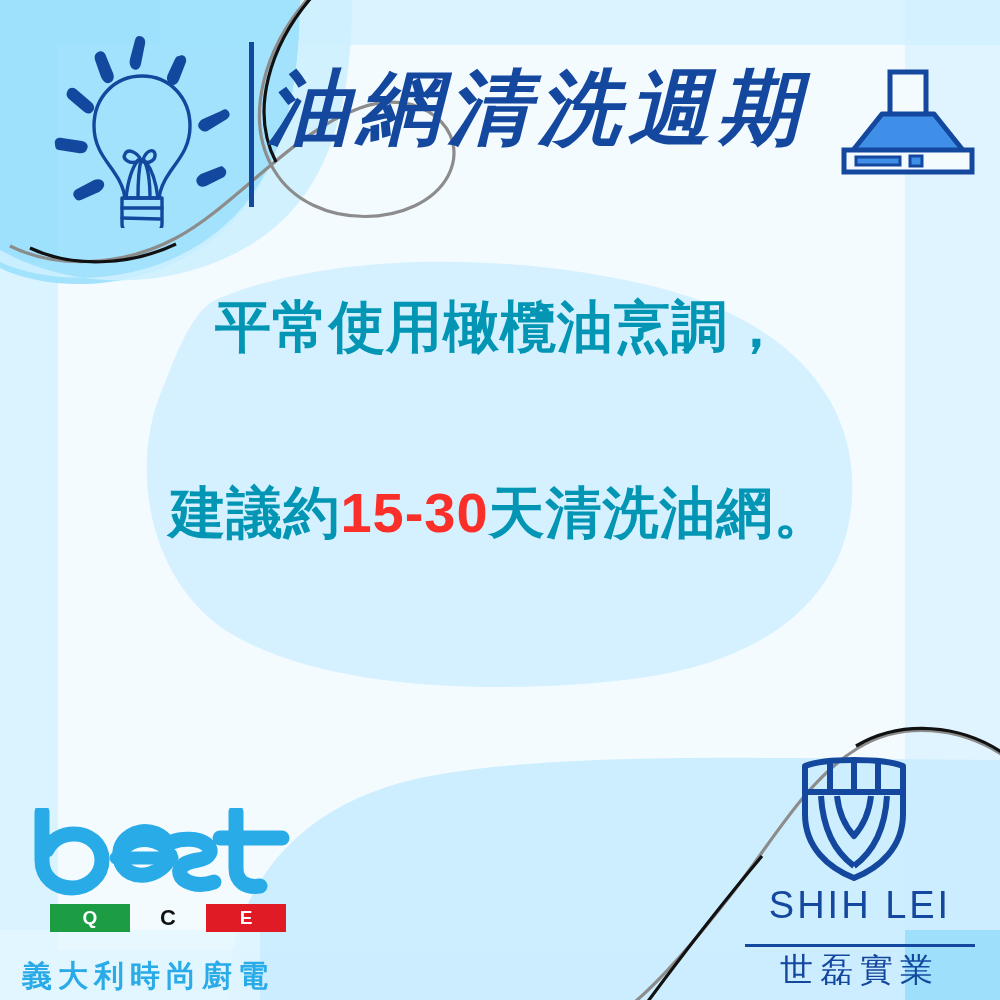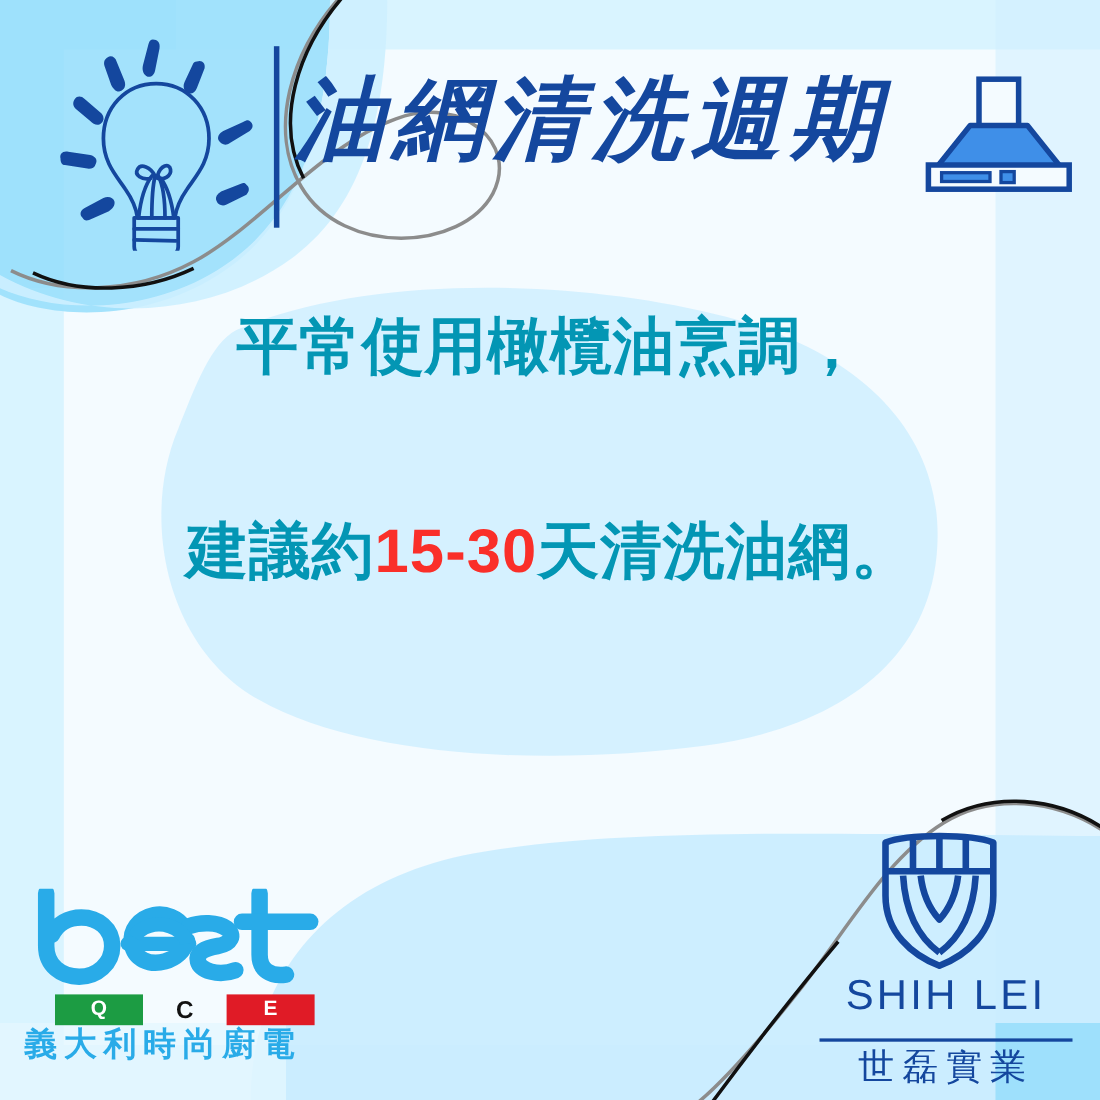--- a/index.html
+++ b/index.html
@@ -52,21 +52,21 @@
   }
   #hood-icon {
     position: absolute;
     left: 838px; top: 68px;
     width: 140px; height: 108px;
   }
 
   
   #body-blocks {
     position: absolute;
-    left: 0; top: 272px;
+    left: 0; top: 284px;
     width: 860px;
   }
   .para {
     width: 1000px;
     text-align: center;
     color: #0396b4;
     font-weight: bold;
     font-size: 56px;
     line-height: 86px;
     letter-spacing: 1px;
@@ -96,21 +96,21 @@
     justify-content: center;
     font-weight: bold;
     font-size: 19px;
     color: #ffffff;
   }
   #badge-q { left: 16px; width: 80px; background: #1c9c43; }
   #badge-c { left: 112px; width: 44px; background: transparent; color: #111111; font-size: 22px; }
   #badge-e { left: 172px; width: 80px; background: #e01b26; }
   #best-tagline {
     position: absolute;
-    left: 0; top: 121px;
+    left: 0; top: 148px;
     width: 290px;
     font-size: 30px;
     font-weight: bold;
     letter-spacing: 6px;
     color: #29abe8;
     white-space: nowrap;
   }
 
   
   #brand-shihlei {

